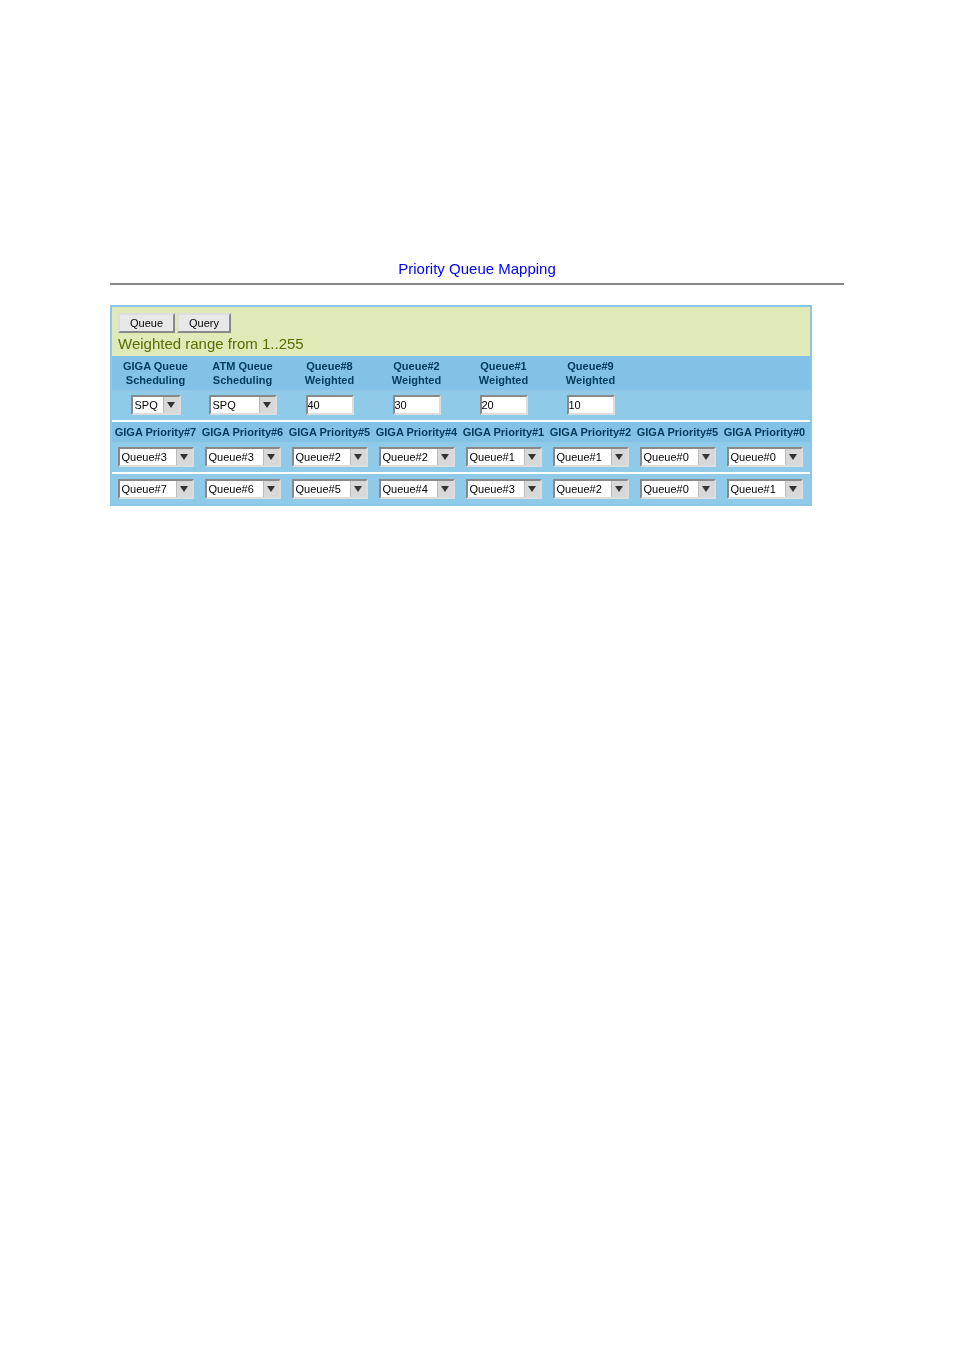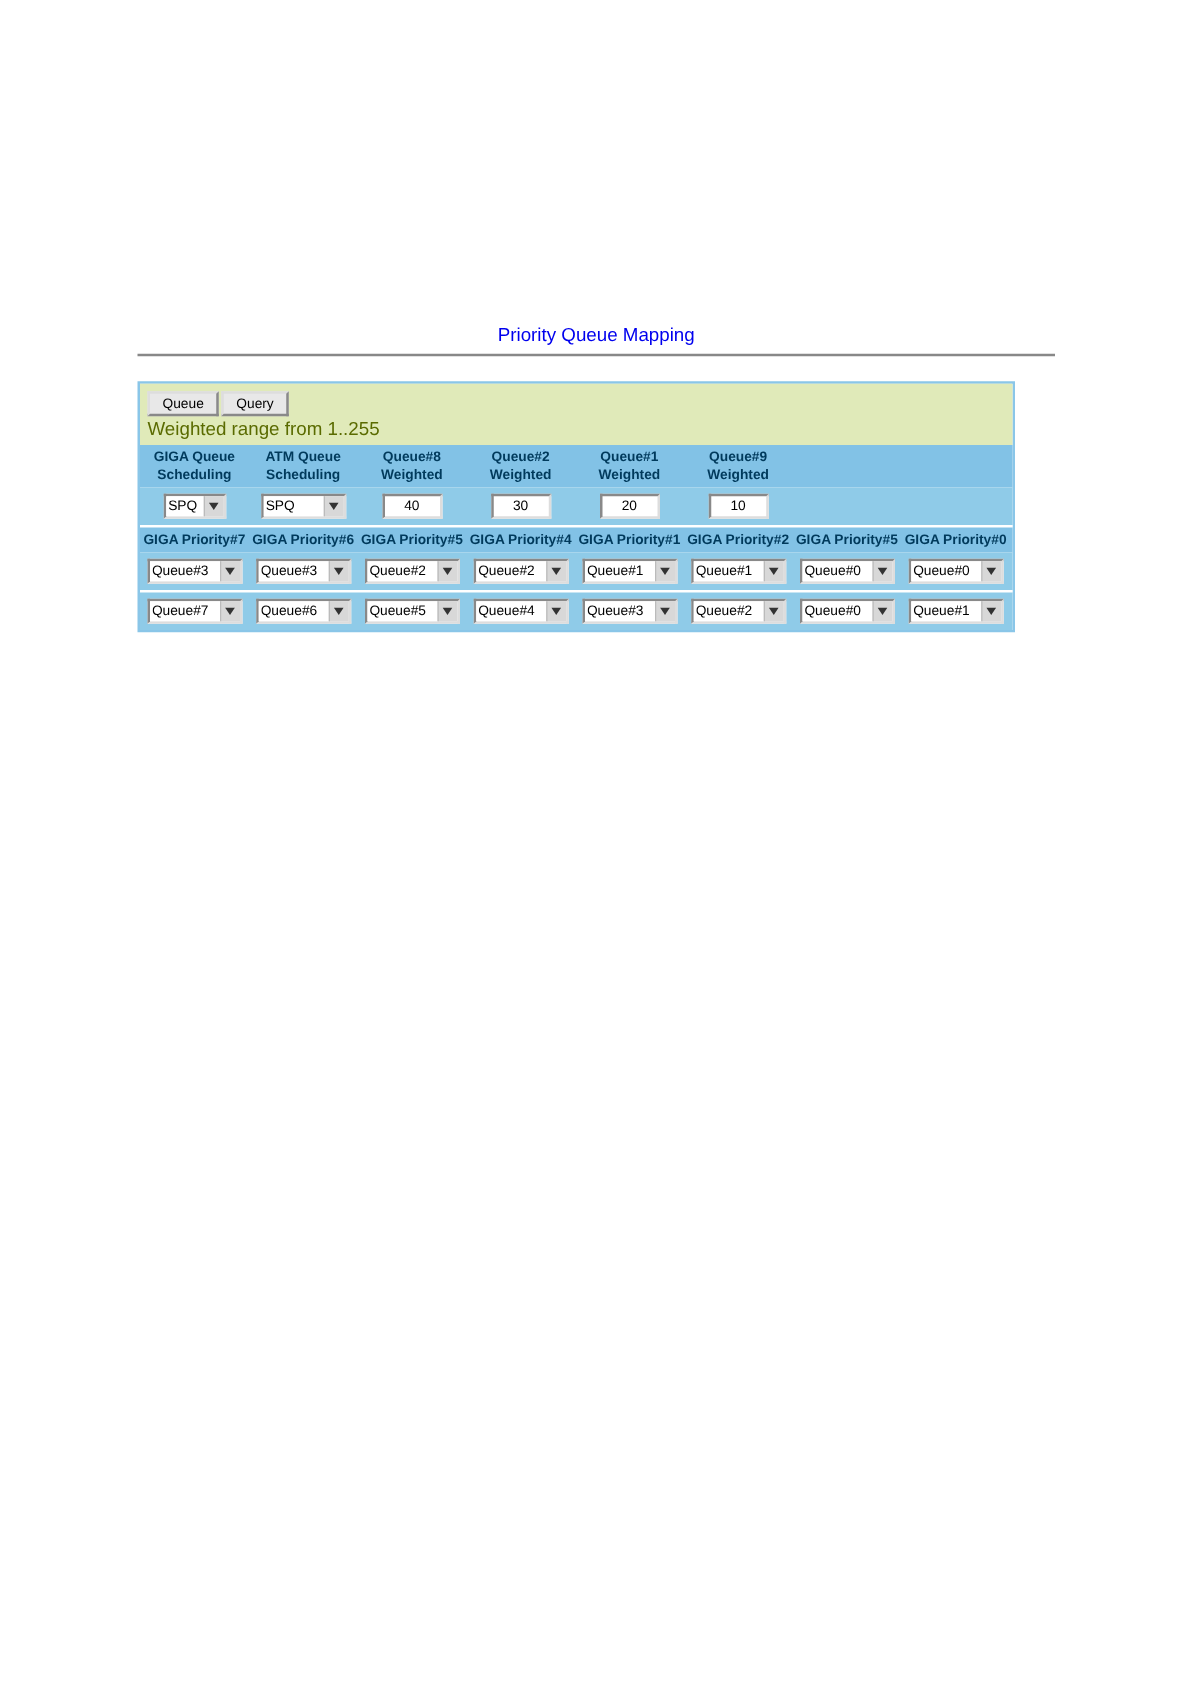--- a/index.html
+++ b/index.html
@@ -16,21 +16,21 @@
     .control-row { background: #8fcbe8; padding: 2px 0; }
     .cell { flex: 0 0 87px; width: 87px; text-align: center; padding: 3px 1px; }
     .hdr { color: #003a5c; font-weight: bold; font-size: 11px; line-height: 14px; }
     .select-box { display: inline-flex; align-items: stretch; border: 2px inset #ddd; background: #fff; height: 20px; font-size: 11px; justify-content: space-between; }
     .select-box.small { width: 50px; }
     .select-box.med { width: 68px; }
     .select-box.priq { width: 76px; }
     .select-box input { border: none; outline: none; font-family: Arial; font-size: 11px; padding: 0 2px; width: 100%; background: #fff; }
     .select-box .arrow { width: 16px; background: #d8d8d8; border-left: 1px solid #bbb; display: flex; align-items: center; justify-content: center; cursor: pointer; flex-shrink: 0; }
     .select-box .arrow svg { width: 8px; height: 6px; }
-    .text-input { border: 2px inset #ddd; background: #fff; height: 20px; width: 48px; font-family: Arial; font-size: 11px; text-align: center; }
+    .text-input { border: 2px inset #ddd; background: #fff; height: 20px; width: 48px; font-family: Arial; font-size: 11px; text-align: left; }
     .section-gap { height: 2px; background: #fff; }
   </style>
 </head>
 <body>
 
 <div class="title">Priority Queue Mapping</div>
 <hr class="sep">
 
 <div class="container">
 

